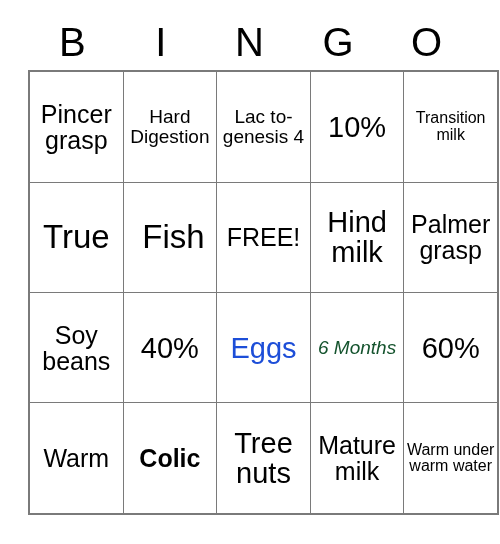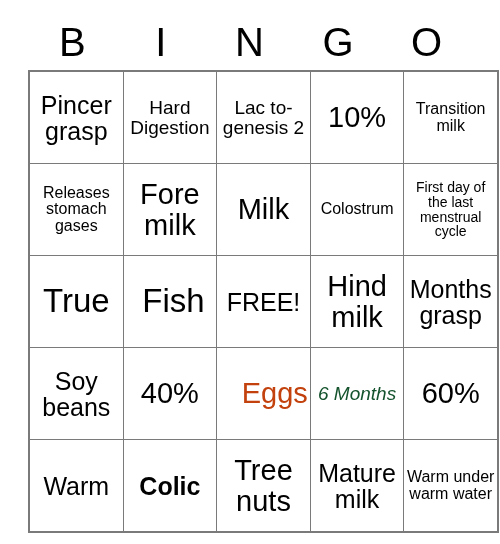--- a/index.html
+++ b/index.html
@@ -91,42 +91,35 @@
     <div class="header-letter" style="color: rgb(0, 0, 0);">N</div>
     <div class="header-letter" style="color: rgb(0, 0, 0);">G</div>
     <div class="header-letter" style="color: rgb(0, 0, 0);">O</div>
   </div>
 
   <table id="grid" style="border-color: rgb(122, 122, 122);">
     <tbody>
       <tr>
         <td class="fs-md" style="border-color: rgb(122, 122, 122); color: rgb(0, 0, 0);">Pincer grasp</td>
         <td class="fs-sm" style="border-color: rgb(122, 122, 122); color: rgb(0, 0, 0);">Hard Digestion</td>
-        <td class="fs-sm" style="border-color: rgb(122, 122, 122); color: rgb(0, 0, 0);">Lac to-genesis 2</td>
+        <td class="fs-sm" style="border-color: rgb(122, 122, 122); color: rgb(0, 0, 0);">Lac to-genesis 4</td>
         <td class="fs-lg" style="border-color: rgb(122, 122, 122); color: rgb(0, 0, 0);">10%</td>
         <td class="fs-xs" style="border-color: rgb(122, 122, 122); color: rgb(0, 0, 0);">Transition milk</td>
-      </tr>
-      <tr>
-        <td class="fs-xs" style="border-color: rgb(122, 122, 122); color: rgb(0, 0, 0);">Releases stomach gases</td>
-        <td class="fs-lg" style="border-color: rgb(122, 122, 122); color: rgb(0, 0, 0);">Fore milk</td>
-        <td class="fs-lg" style="border-color: rgb(122, 122, 122); color: rgb(0, 0, 0);">Milk</td>
-        <td class="fs-xs" style="border-color: rgb(122, 122, 122); color: rgb(0, 0, 0);">Colostrum</td>
-        <td class="fs-xxs" style="border-color: rgb(122, 122, 122); color: rgb(0, 0, 0);">First day of the last menstrual cycle</td>
       </tr>
       <tr>
         <td class="fs-xl" style="border-color: rgb(122, 122, 122); color: rgb(0, 0, 0);">True</td>
         <td class="fs-xl" style="border-color: rgb(122, 122, 122); color: rgb(0, 0, 0); padding-left: 9px;">Fish</td>
         <td class="fs-md" style="border-color: rgb(122, 122, 122); color: rgb(0, 0, 0);">FREE!</td>
         <td class="fs-lg" style="border-color: rgb(122, 122, 122); color: rgb(0, 0, 0);">Hind milk</td>
-        <td class="fs-md" style="border-color: rgb(122, 122, 122); color: rgb(0, 0, 0);">Months grasp</td>
+        <td class="fs-md" style="border-color: rgb(122, 122, 122); color: rgb(0, 0, 0);">Palmer grasp</td>
       </tr>
       <tr>
         <td class="fs-md" style="border-color: rgb(122, 122, 122); color: rgb(0, 0, 0);">Soy beans</td>
         <td class="fs-lg" style="border-color: rgb(122, 122, 122); color: rgb(0, 0, 0);">40%</td>
-        <td class="fs-lg" style="border-color: rgb(122, 122, 122); color: #c2410c; text-align: right;">Eggs</td>
+        <td class="fs-lg" style="border-color: rgb(122, 122, 122); color: #1d4ed8;">Eggs</td>
         <td class="fs-sm" style="border-color: rgb(122, 122, 122); color: #14532d; font-style: italic;">6 Months</td>
         <td class="fs-lg" style="border-color: rgb(122, 122, 122); color: rgb(0, 0, 0);">60%</td>
       </tr>
       <tr>
         <td class="fs-md" style="border-color: rgb(122, 122, 122); color: rgb(0, 0, 0);">Warm</td>
         <td class="fs-md" style="border-color: rgb(122, 122, 122); color: rgb(0, 0, 0); font-weight: bold;">Colic</td>
         <td class="fs-lg" style="border-color: rgb(122, 122, 122); color: rgb(0, 0, 0);">Tree nuts</td>
         <td class="fs-md" style="border-color: rgb(122, 122, 122); color: rgb(0, 0, 0);">Mature milk</td>
         <td class="fs-xs" style="border-color: rgb(122, 122, 122); color: rgb(0, 0, 0);">Warm under warm water</td>
       </tr>

